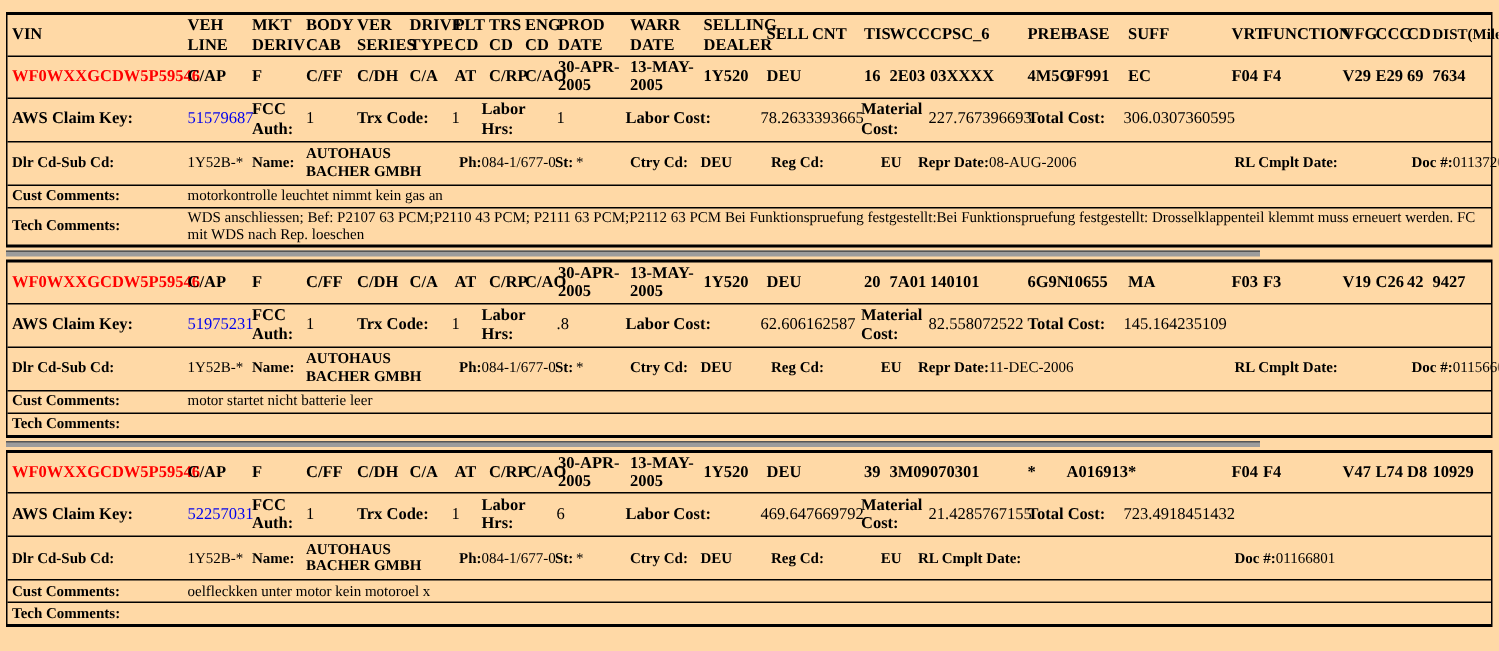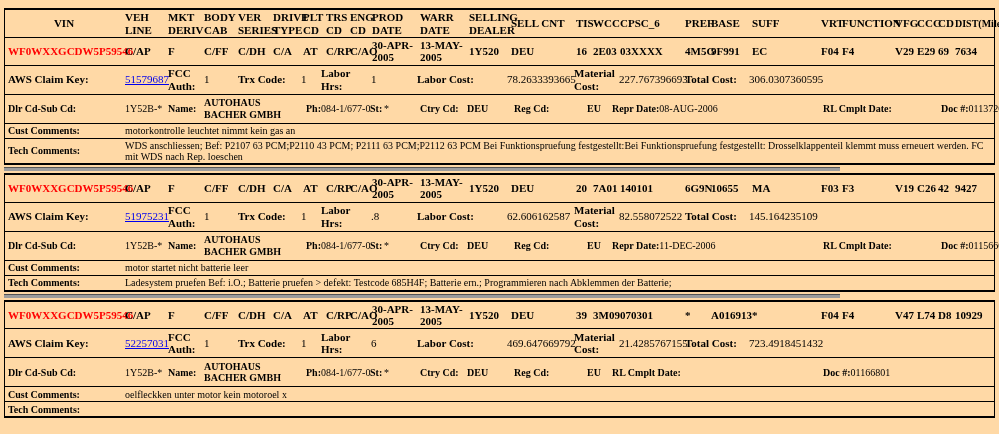--- a/index.html
+++ b/index.html
@@ -17,35 +17,35 @@
   }
   .row{display:grid;align-items:center;border-bottom:1px solid #000;}
   .blk .row:last-child{border-bottom:none;}
   .c{padding:1px 2px 1px 3px;line-height:1.12;}
   
   .ra{grid-template-columns:117px 43px 36px 34px 35px 30px 23px 24px 22px 48px 49px 42px 65px 17px 27px 65px 26px 41px 69px 21px 53px 22px 21px 17px minmax(0,1fr);}
   .ra .c{white-space:nowrap;}
   .ra .c.wrapok{white-space:normal;}
   .hdr{min-height:27px;font-size:11px;font-weight:bold;}
   .hdr .c{white-space:normal;}
-  .hdr .ctr{text-align:center;font-family:Liberation Serif, serif;}
+  .hdr .ctr{text-align:left;font-family:Liberation Serif, serif;}
   .hdr .sm{font-size:10px;white-space:nowrap;}
   .val{min-height:24px;font-size:11px;font-weight:bold;}
   .vin{color:#ff0000;}
   
   .rb{grid-template-columns:117px 43px 36px 34px 63px 20px 50px 46px 90px 67px 45px 66px 64px minmax(0,1fr);min-height:28px;font-size:11px;}
   
   .rc{grid-template-columns:117px 43px 36px 102px 15px 49px 14px 36px 47px 47px 45px 53px 211px 118px minmax(0,1fr);min-height:28px;font-size:10px;}
   
   .rd{grid-template-columns:117px minmax(0,1fr);min-height:14px;font-size:10px;}
   .lab{font-weight:bold;}
   .b{font-weight:bold;}
   .nw{white-space:nowrap;}
   .ar{text-align:right;padding-right:8px;}
-  .lnk{color:#0000ee;text-decoration:underline;cursor:pointer;}
+  .lnk{color:#0000ee;cursor:pointer;}
   hr.sep{
     width:836px;height:3px;background:#9c9c9c;
     border:none;border-top:1px solid #555;
     margin:2px 0 2px 0;
   }
 </style>
 </head>
 <body>
 
 <div class="wrap">
@@ -210,21 +210,20 @@
       <div class="c nw"><span class="lab">Repr Date:</span><span>11-DEC-2006</span></div>
       <div class="c"><span class="lab">RL Cmplt Date:</span><span></span></div>
       <div class="c nw"><span class="lab">Doc #:</span><span>01156601</span></div>
     </div>
     <div class="row rd">
       <div class="c lab">Cust Comments:</div>
       <div class="c">motor startet nicht batterie leer</div>
     </div>
     <div class="row rd">
       <div class="c lab">Tech Comments:</div>
-      <div class="c">Ladesystem pruefen Bef: i.O.; Batterie pruefen &gt; defekt: Testcode 685H4F; Batterie ern.; Programmieren nach Abklemmen der Batterie;</div>
     </div>
   </div>
 
   <hr class="sep">
 
   <div class="blk">
     <div class="row ra val">
       <div class="c vin">WF0WXXGCDW5P59546</div>
       <div class="c">C/AP</div>
       <div class="c">F</div>

